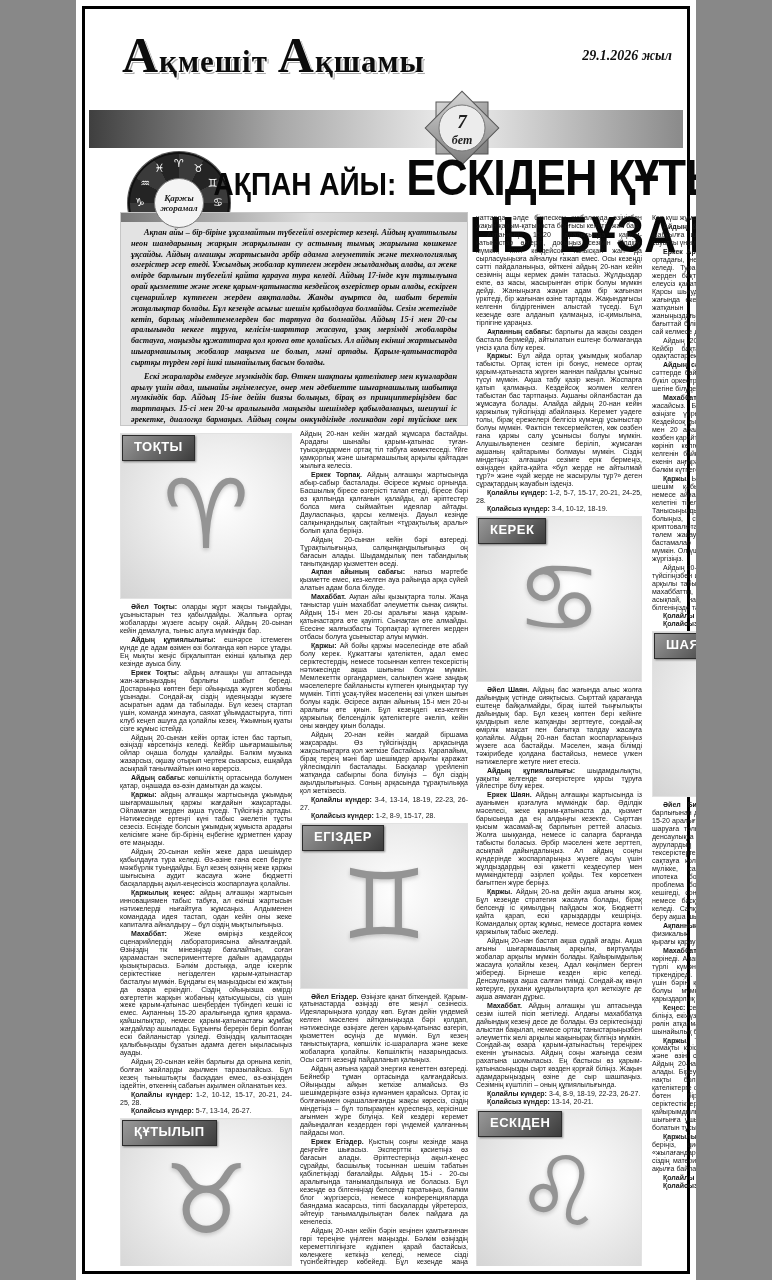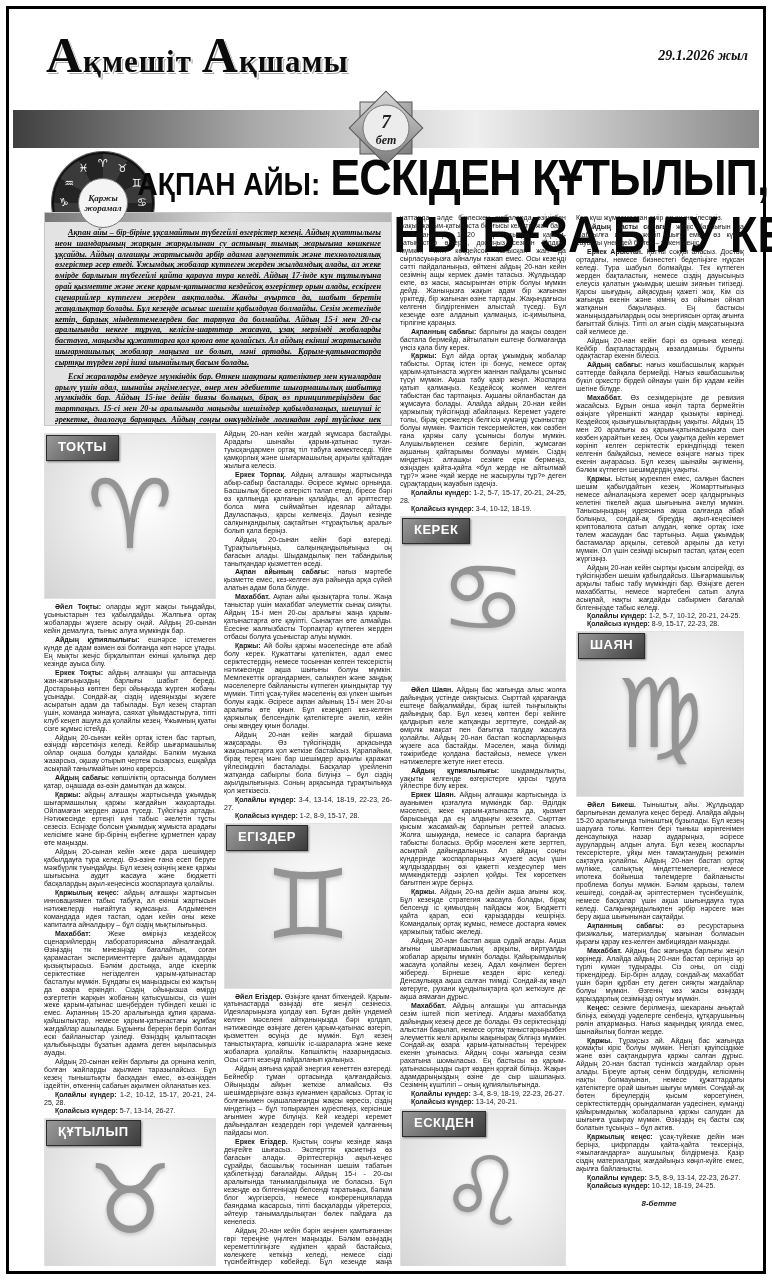--- a/index.html
+++ b/index.html
@@ -1,16 +1,16 @@
 <!DOCTYPE html>
 <html><head>
 <meta charset="utf-8">
 <style>
   html,body{margin:0;padding:0;background:#888;}
-  .sheet{position:relative;width:772px;height:1280px;background:#fff;margin:0 auto;overflow:hidden;color:#111;}
+  .sheet{position:relative;width:620px;height:1280px;background:#fff;margin:0 auto;overflow:hidden;color:#111;}
   .frame{position:absolute;left:6px;top:6px;right:6px;bottom:6px;border:3px solid #000;pointer-events:none;}
 
   
   .mast-title{position:absolute;left:46px;top:30px;font-family:"Liberation Serif",serif;font-weight:700;color:#0c0c0c;letter-spacing:1px;}
   .mast-word{display:inline-block;font-size:31px;line-height:1;margin-right:10px;text-shadow:1px 1px 0 #fff,2px 2px 0 #aaa;}
   .mast-word::first-letter{font-size:50px;}
   .mast-date{position:absolute;right:24px;top:48px;font:italic 700 14px "Liberation Serif",serif;}
 
   .grad-bar{position:absolute;left:13px;right:13px;top:110px;height:38px;
     background:linear-gradient(90deg,#3f3f3f,#a8a8a8 32%,#efefef 62%,#8a8a8a);}
@@ -27,21 +27,21 @@
     display:flex;flex-direction:column;align-items:center;justify-content:center;
     font:italic 700 9px/1.15 "Liberation Serif",serif;color:#222;}
   .headline{position:absolute;left:160px;top:150px;width:586px;text-align:center;
     font-family:"Liberation Sans",sans-serif;color:#080808;transform:scaleY(1.1);transform-origin:top;}
   .hl-row{display:flex;justify-content:center;align-items:baseline;gap:10px;white-space:nowrap;}
   .hl-kicker{font-size:28px;font-weight:700;letter-spacing:0;}
   .hl-big{font-size:45px;font-weight:700;letter-spacing:-1px;}
   .hl-line2{font-size:45px;font-weight:700;letter-spacing:0;white-space:nowrap;}
 
   
-  .intro{position:absolute;left:44px;top:212px;width:348px;height:214px;background:#e3e3e3;border:1px solid #c6c6c6;box-sizing:border-box;overflow:hidden;text-decoration:underline;}
+  .intro{position:absolute;left:44px;top:212px;width:348px;height:214px;background:#e3e3e3;border:1px solid #c6c6c6;box-sizing:border-box;overflow:hidden;}
   .intro-bar{height:9px;background:linear-gradient(90deg,#777,#dcdcdc 55%,#b5b5b5);}
   .intro-body{padding:6px 10px;font:italic 700 8.2px/1.32 "Liberation Serif",serif;text-align:justify;color:#0d0d0d;}
   .intro-body p{margin:0 0 3px;text-indent:13px;}
 
   
   .col{position:absolute;overflow:hidden;font:400 7px/1.14 "Liberation Sans",sans-serif;text-align:justify;color:#161616;}
   #col1{left:44px;top:430px;width:172px;height:836px;}
   #col2{left:224px;top:430px;width:168px;height:836px;}
   #col3{left:400px;top:214px;width:166px;height:1052px;}
   #col4{left:576px;top:214px;width:168px;height:1052px;}

